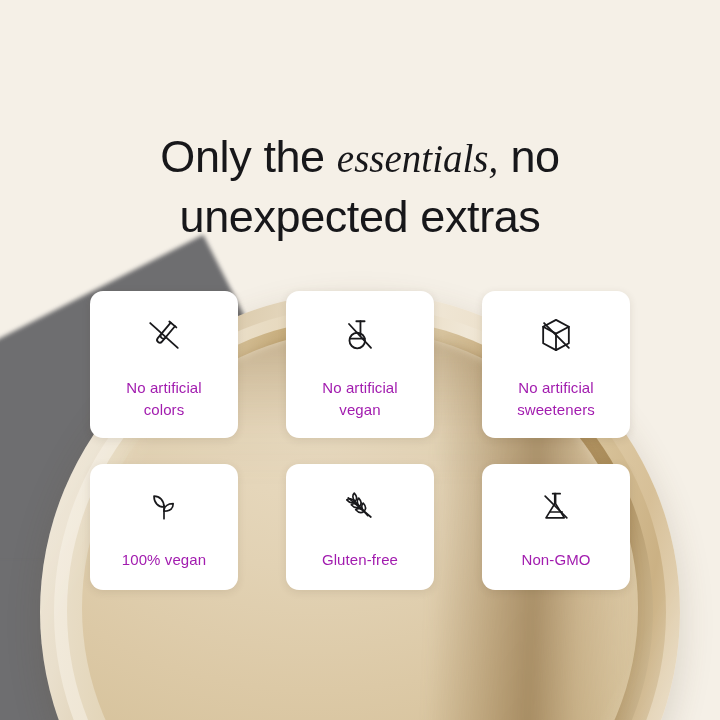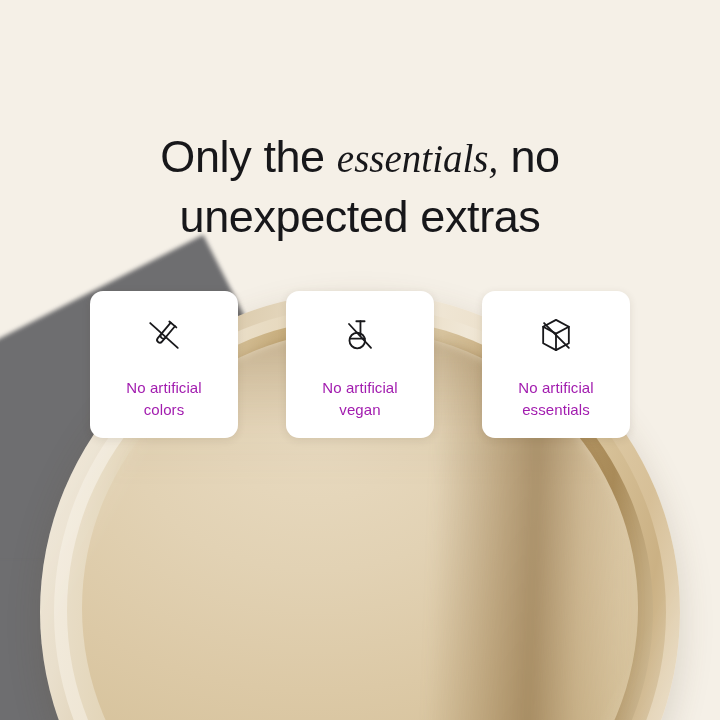--- a/index.html
+++ b/index.html
@@ -315,21 +315,59 @@
       <span class="card-icon">
         <svg width="44" height="44" viewBox="0 0 48 48" fill="none" stroke="currentColor" stroke-width="2" stroke-linecap="round" stroke-linejoin="round">
           <path d="M24 7.5 L38 15 V33 L24 40.5 L10 33 V15 Z"></path>
           <path d="M10 15 L24 22.5 L38 15"></path>
           <path d="M24 22.5 V40.5"></path>
           <line x1="11" y1="11" x2="38" y2="38"></line>
         </svg>
       </span>
       <span class="card-label">
         <span>No artificial</span><br>
-        <span>essentials</span>
-      </span>
-    </div>
-
-
-
+        <span>sweeteners</span>
+      </span>
+    </div>
+
+    <div class="card row2">
+      <span class="card-icon">
+        <svg width="40" height="40" viewBox="0 0 48 48" fill="none" stroke="currentColor" stroke-width="2" stroke-linecap="round" stroke-linejoin="round">
+          <path d="M24 38 V22"></path>
+          <path d="M24 24 C24 16 19 11 12 11 C12 19 17 24 24 24 Z"></path>
+          <path d="M24 29 C24 23.5 28.5 20 35 20 C35 26 30.5 29 24 29 Z"></path>
+        </svg>
+      </span>
+      <span class="card-label">100% vegan</span>
+    </div>
+
+    <div class="card row2">
+      <span class="card-icon">
+        <svg width="40" height="40" viewBox="0 0 48 48" fill="none" stroke="currentColor" stroke-width="2" stroke-linecap="round" stroke-linejoin="round">
+          <g transform="rotate(-42 24 24)">
+            <path d="M24 38 V13"></path>
+            <path d="M24 15 c0-5 3-8 6-8 0 5-2.5 8-6 8z"></path>
+            <path d="M24 15 c0-5-3-8-6-8 0 5 2.5 8 6 8z"></path>
+            <path d="M24 23 c0-5 3-8 6-8 0 5-2.5 8-6 8z"></path>
+            <path d="M24 23 c0-5-3-8-6-8 0 5 2.5 8 6 8z"></path>
+            <path d="M24 31 c0-5 3-8 6-8 0 5-2.5 8-6 8z"></path>
+            <path d="M24 31 c0-5-3-8-6-8 0 5 2.5 8 6 8z"></path>
+          </g>
+          <line x1="10" y1="13" x2="37" y2="36"></line>
+        </svg>
+      </span>
+      <span class="card-label">Gluten-free</span>
+    </div>
+
+    <div class="card row2">
+      <span class="card-icon">
+        <svg width="40" height="40" viewBox="0 0 48 48" fill="none" stroke="currentColor" stroke-width="2" stroke-linecap="round" stroke-linejoin="round">
+          <path d="M20 8 h9"></path>
+          <path d="M22.5 8 v12 L12 37 h22 L23.5 20 V8"></path>
+          <path d="M16.5 30 h15"></path>
+          <line x1="11" y1="11" x2="37" y2="37"></line>
+        </svg>
+      </span>
+      <span class="card-label">Non-GMO</span>
+    </div>
 
   </div>
 </div>
 
 </body></html>

